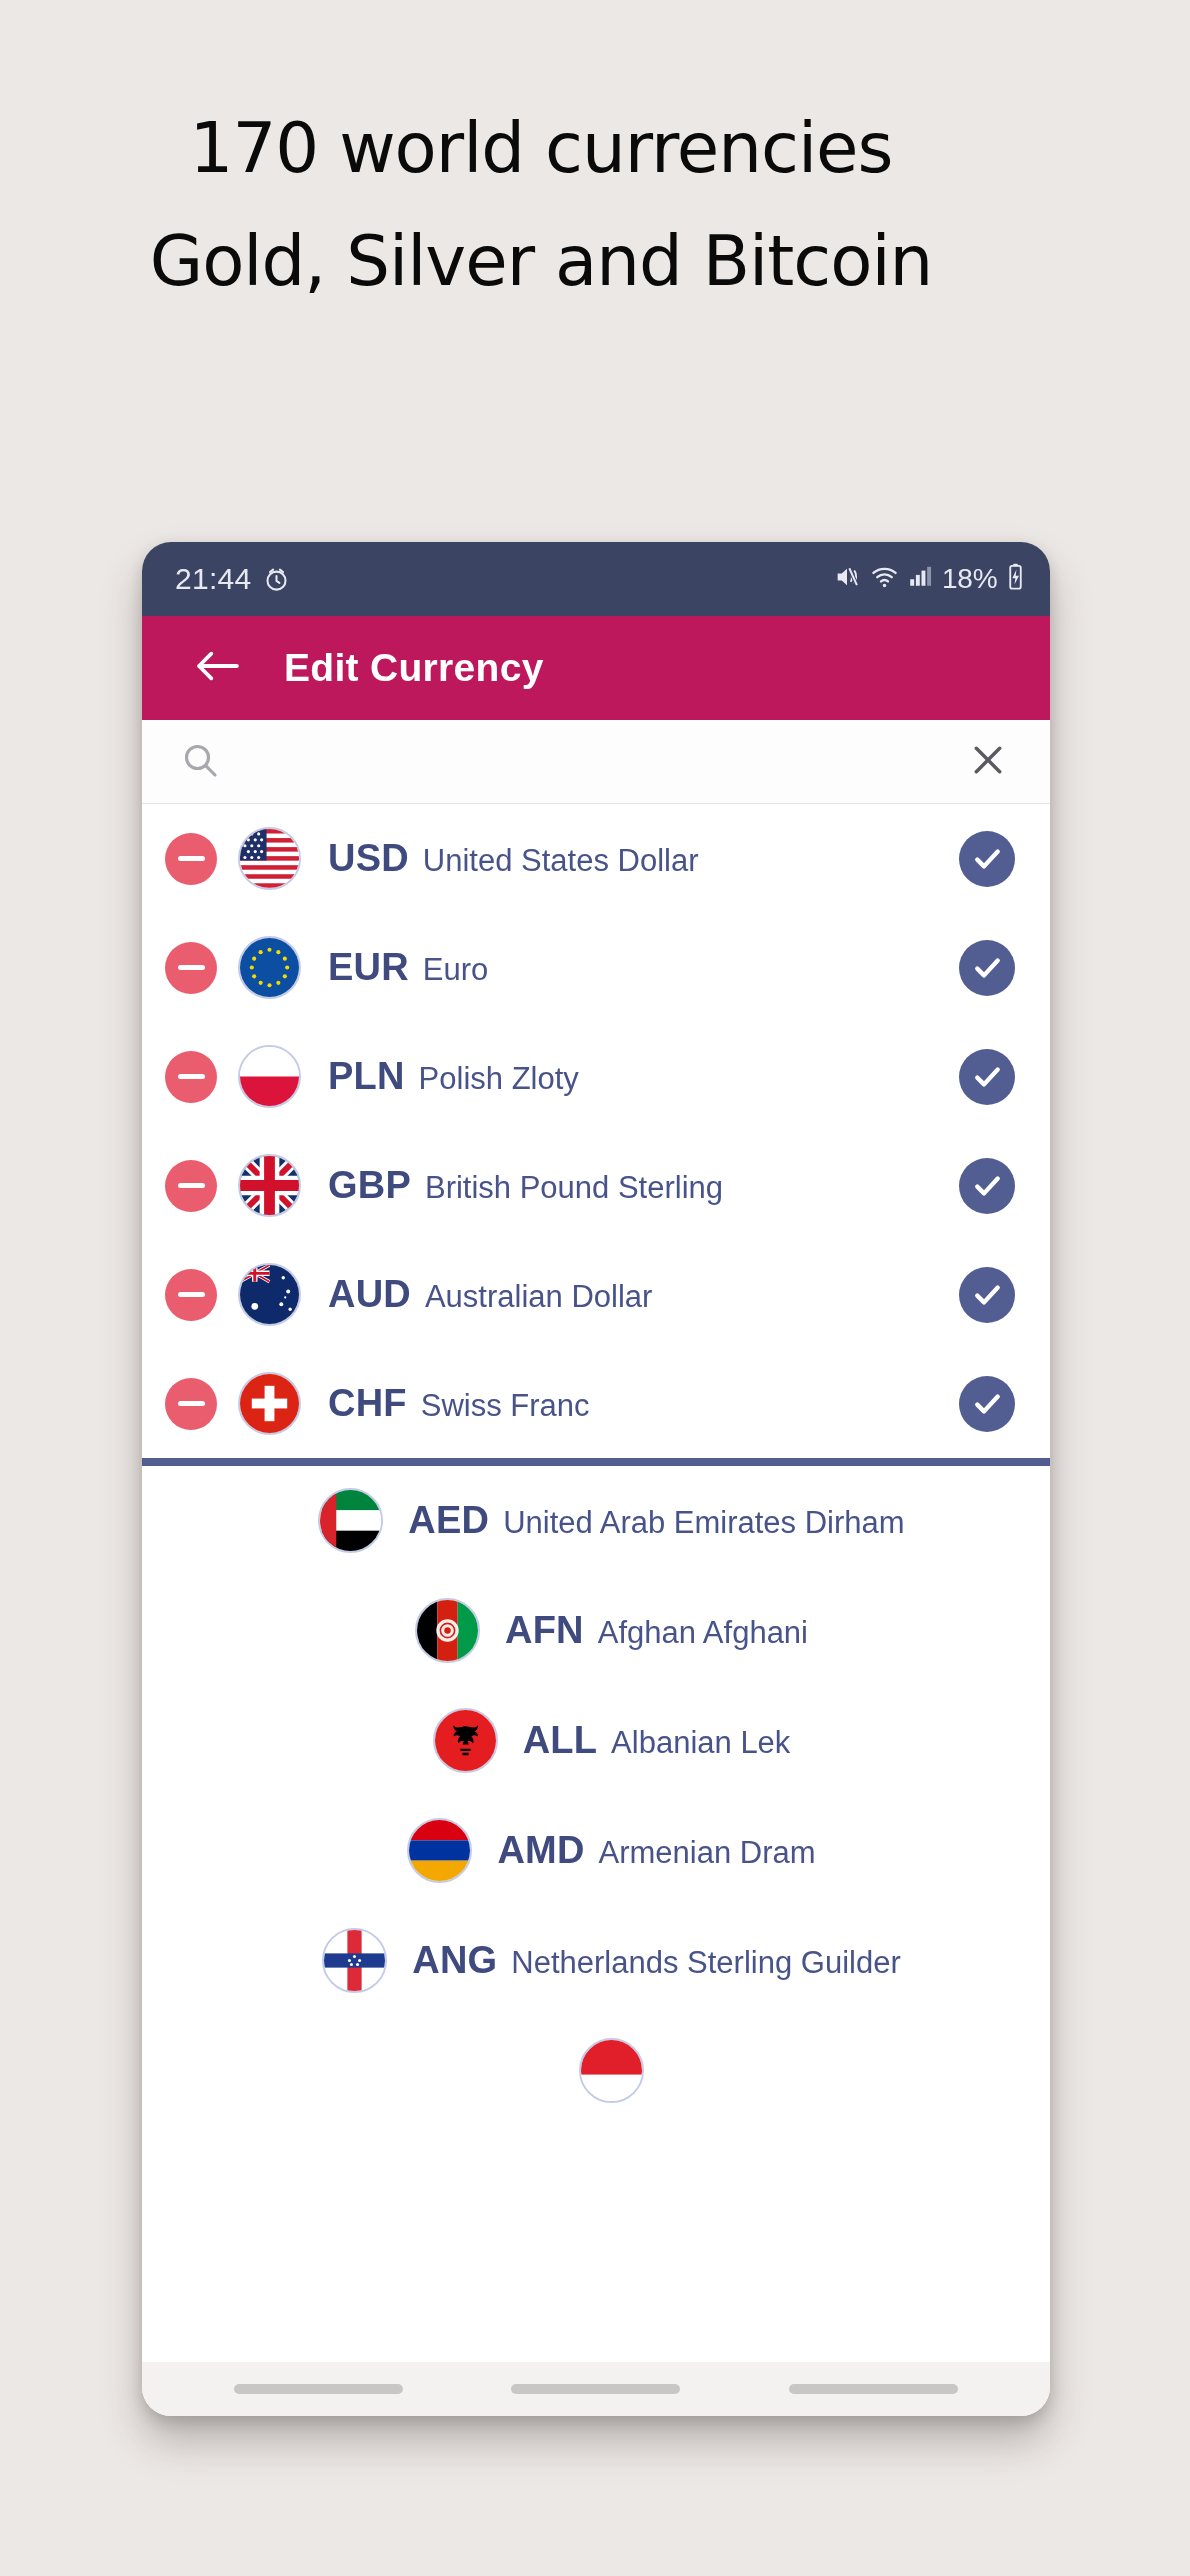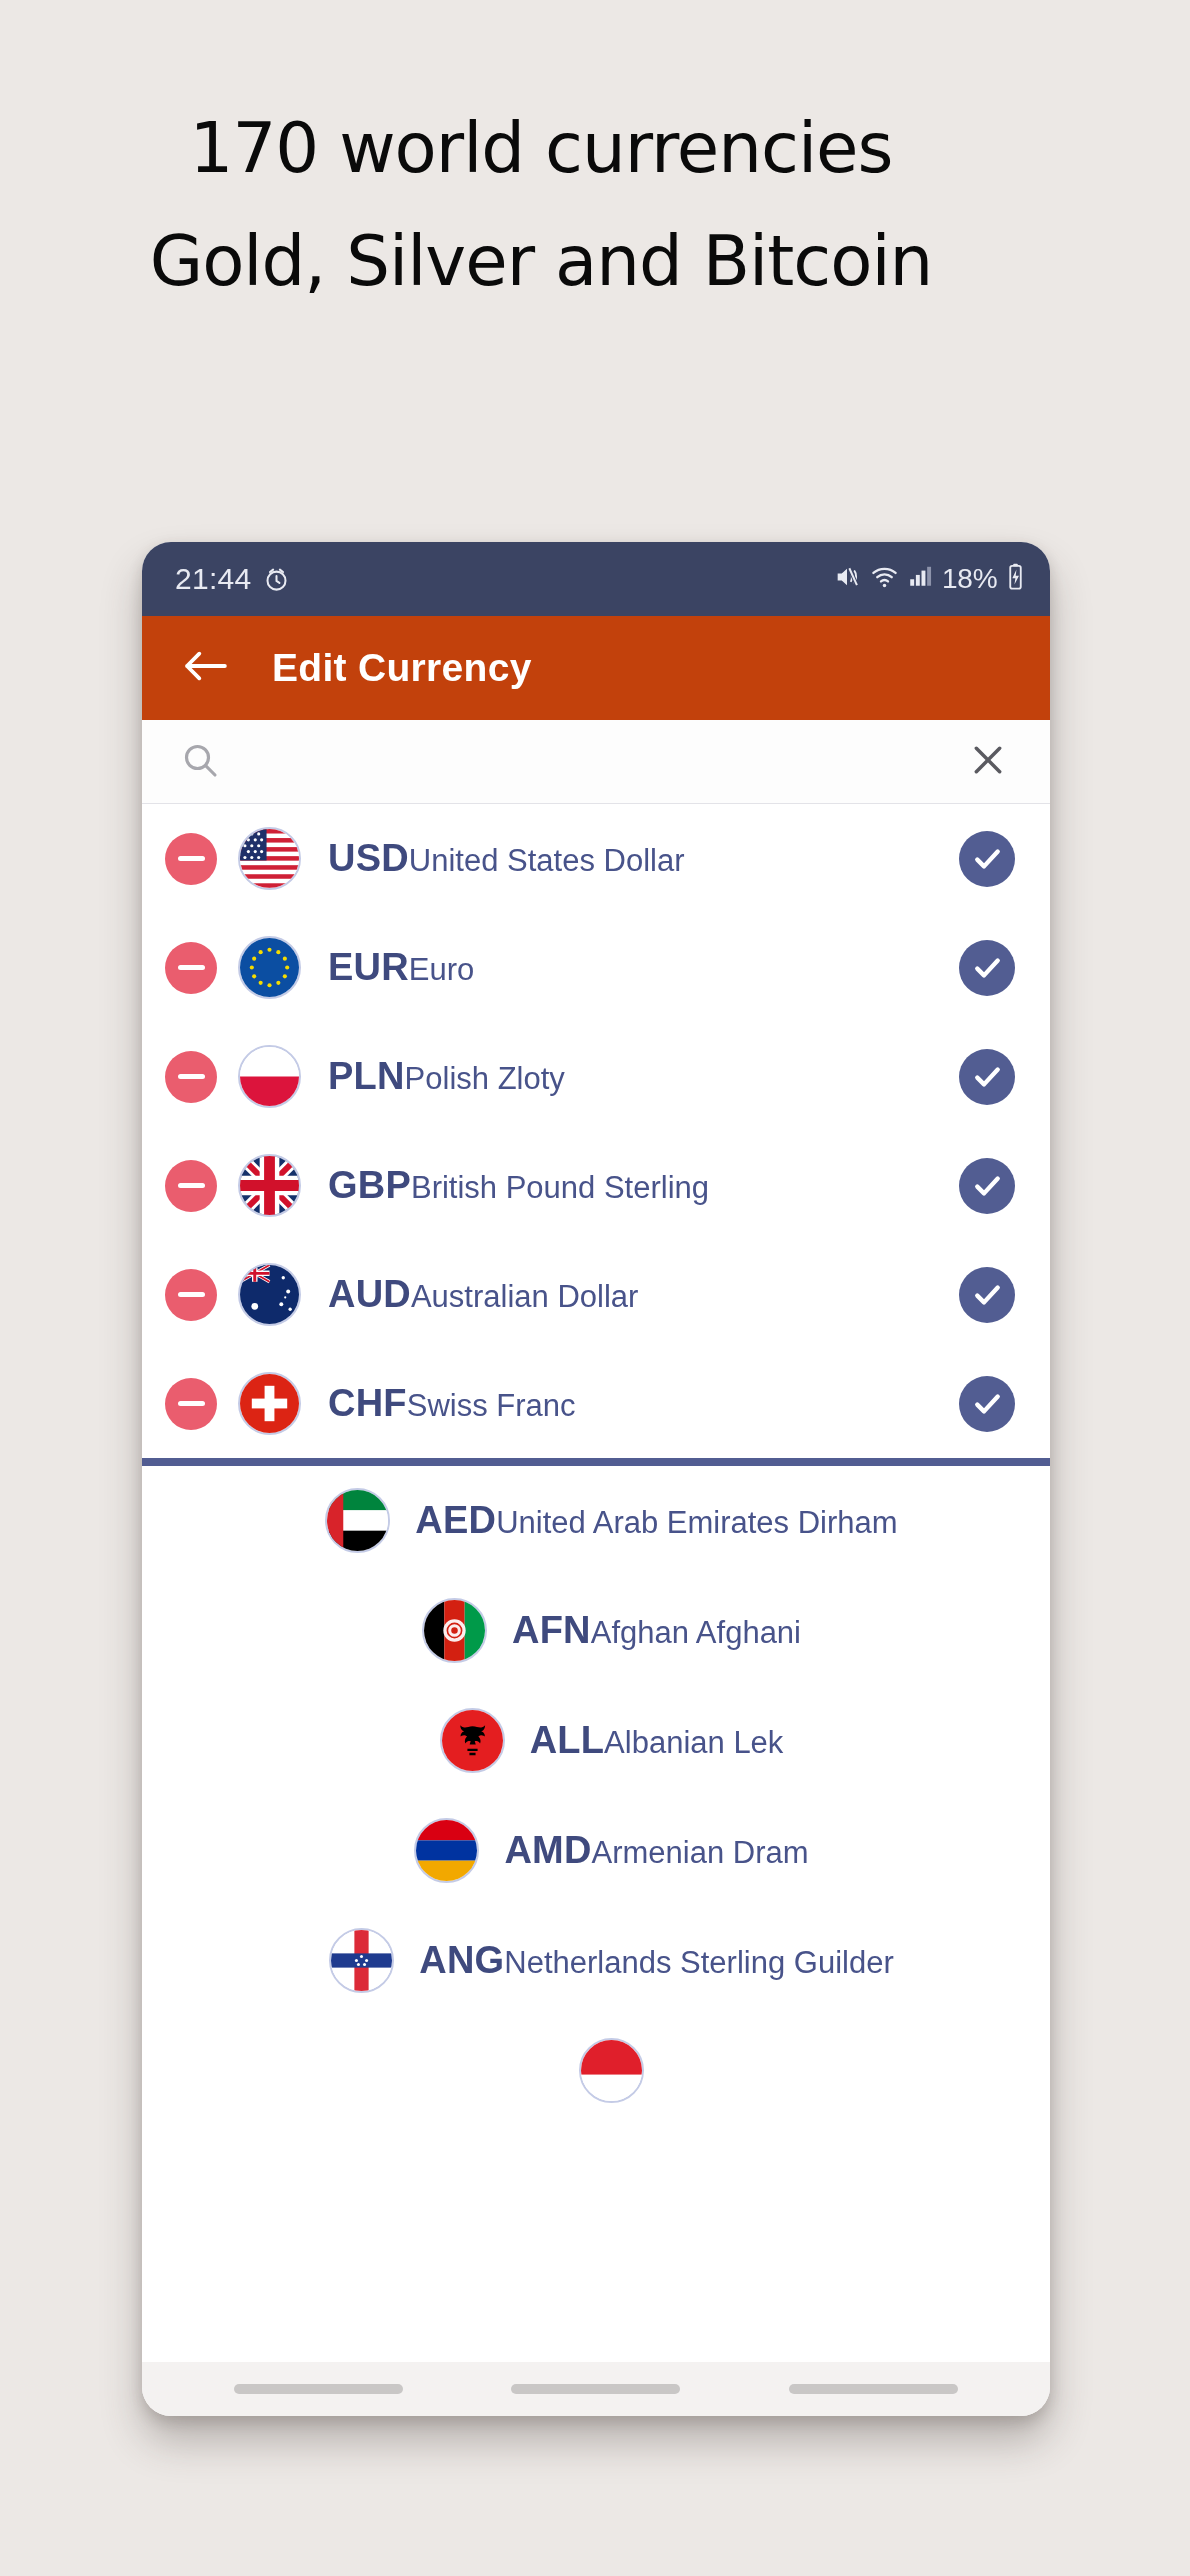--- a/index.html
+++ b/index.html
@@ -77,24 +77,24 @@
   .sb-battery-text {
     font-size: 28px;
     color: #e8eaf2;
     letter-spacing: -0.2px;
   }
   .sb-icon { display: block; }
 
   
   .appbar {
     height: 104px;
-    background: #c2410c;
-    display: flex;
-    align-items: center;
-    padding-left: 33px;
+    background: #be185d;
+    display: flex;
+    align-items: center;
+    padding-left: 45px;
     box-sizing: border-box;
   }
   .appbar-back {
     width: 59px;
     height: 59px;
     display: flex;
     align-items: center;
     justify-content: center;
     cursor: pointer;
   }
@@ -179,21 +179,21 @@
     background: #fff;
   }
   .row.avail .flag { margin-left: 0; width: 65px; height: 65px; }
 
   .flag svg { display: block; width: 100%; height: 100%; }
 
   .labels {
     margin-left: 27px;
     display: flex;
     align-items: baseline;
-    gap: 0;
+    gap: 14px;
     min-width: 0;
   }
   .row.avail .labels { margin-left: 25px; }
   .code {
     font-size: 38px;
     font-weight: bold;
     color: #3f4a7e;
     letter-spacing: 0.2px;
     white-space: nowrap;
   }

